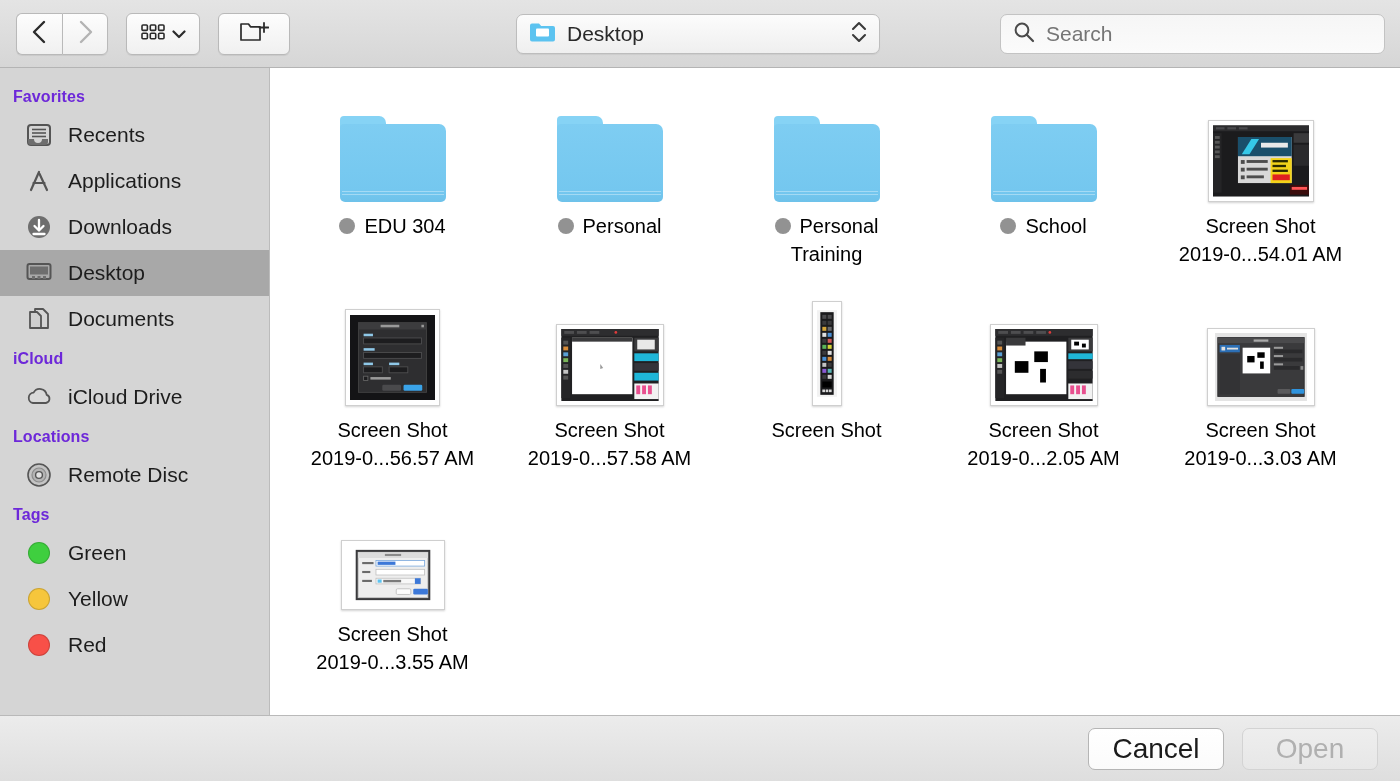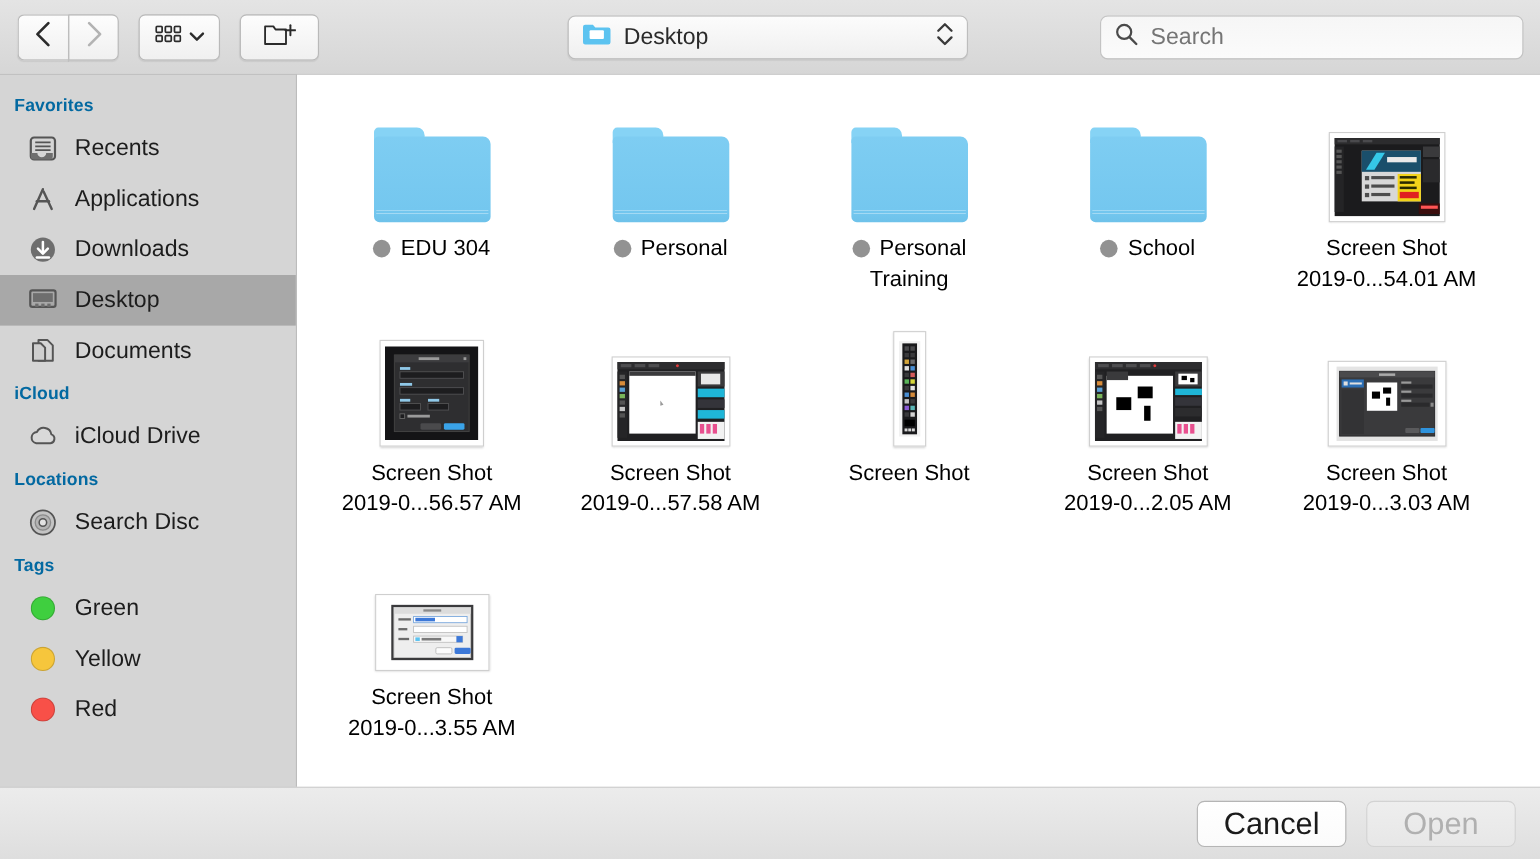--- a/index.html
+++ b/index.html
@@ -50,21 +50,21 @@
 
   
   .body { flex: 1; display: flex; min-height: 0; }
 
   .sidebar {
     width: 270px; flex: 0 0 270px;
     background: #d5d5d5; border-right: 1px solid #bcbcbc;
     padding-top: 12px; overflow: hidden;
   }
   .sb-header {
-    font-size: 16px; font-weight: bold; color: #0369a1;
+    font-size: 16px; font-weight: bold; color: #6d28d9;
     padding: 8px 0 6px 13px; letter-spacing: .1px;
   }
   .sb-item {
     height: 46px; display: flex; align-items: center; padding-left: 24px;
   }
   .sb-item.selected { background: #a8a8a8; }
   .sb-icon { width: 30px; flex: 0 0 30px; display: flex; align-items: center; justify-content: center; }
   .sb-label { font-size: 21px; color: #1d1d1d; margin-left: 14px; }
   .tag-dot { width: 22px; height: 22px; border-radius: 50%; }
 
@@ -283,21 +283,21 @@
         </div>
         <div class="sb-header">Locations</div>
         <div class="sb-item">
           <span class="sb-icon">
             <svg width="26" height="26" viewBox="0 0 26 26">
               <circle cx="13" cy="13" r="11" fill="#c4c4c4" stroke="#555" stroke-width="1.6"></circle>
               <circle cx="13" cy="13" r="7" fill="#b4b4b4" stroke="#8c8c8c" stroke-width="1.2"></circle>
               <circle cx="13" cy="13" r="3.4" fill="#e2e2e2" stroke="#555" stroke-width="1.4"></circle>
             </svg>
           </span>
-          <span class="sb-label">Search Disc</span>
+          <span class="sb-label">Remote Disc</span>
         </div>
         <div class="sb-header">Tags</div>
         <div class="sb-item">
           <span class="sb-icon">
             <span class="tag-dot" style="background:#3FCF3F;border:1px solid rgba(0,0,0,.17);"></span>
           </span>
           <span class="sb-label">Green</span>
         </div>
         <div class="sb-item">
           <span class="sb-icon">

